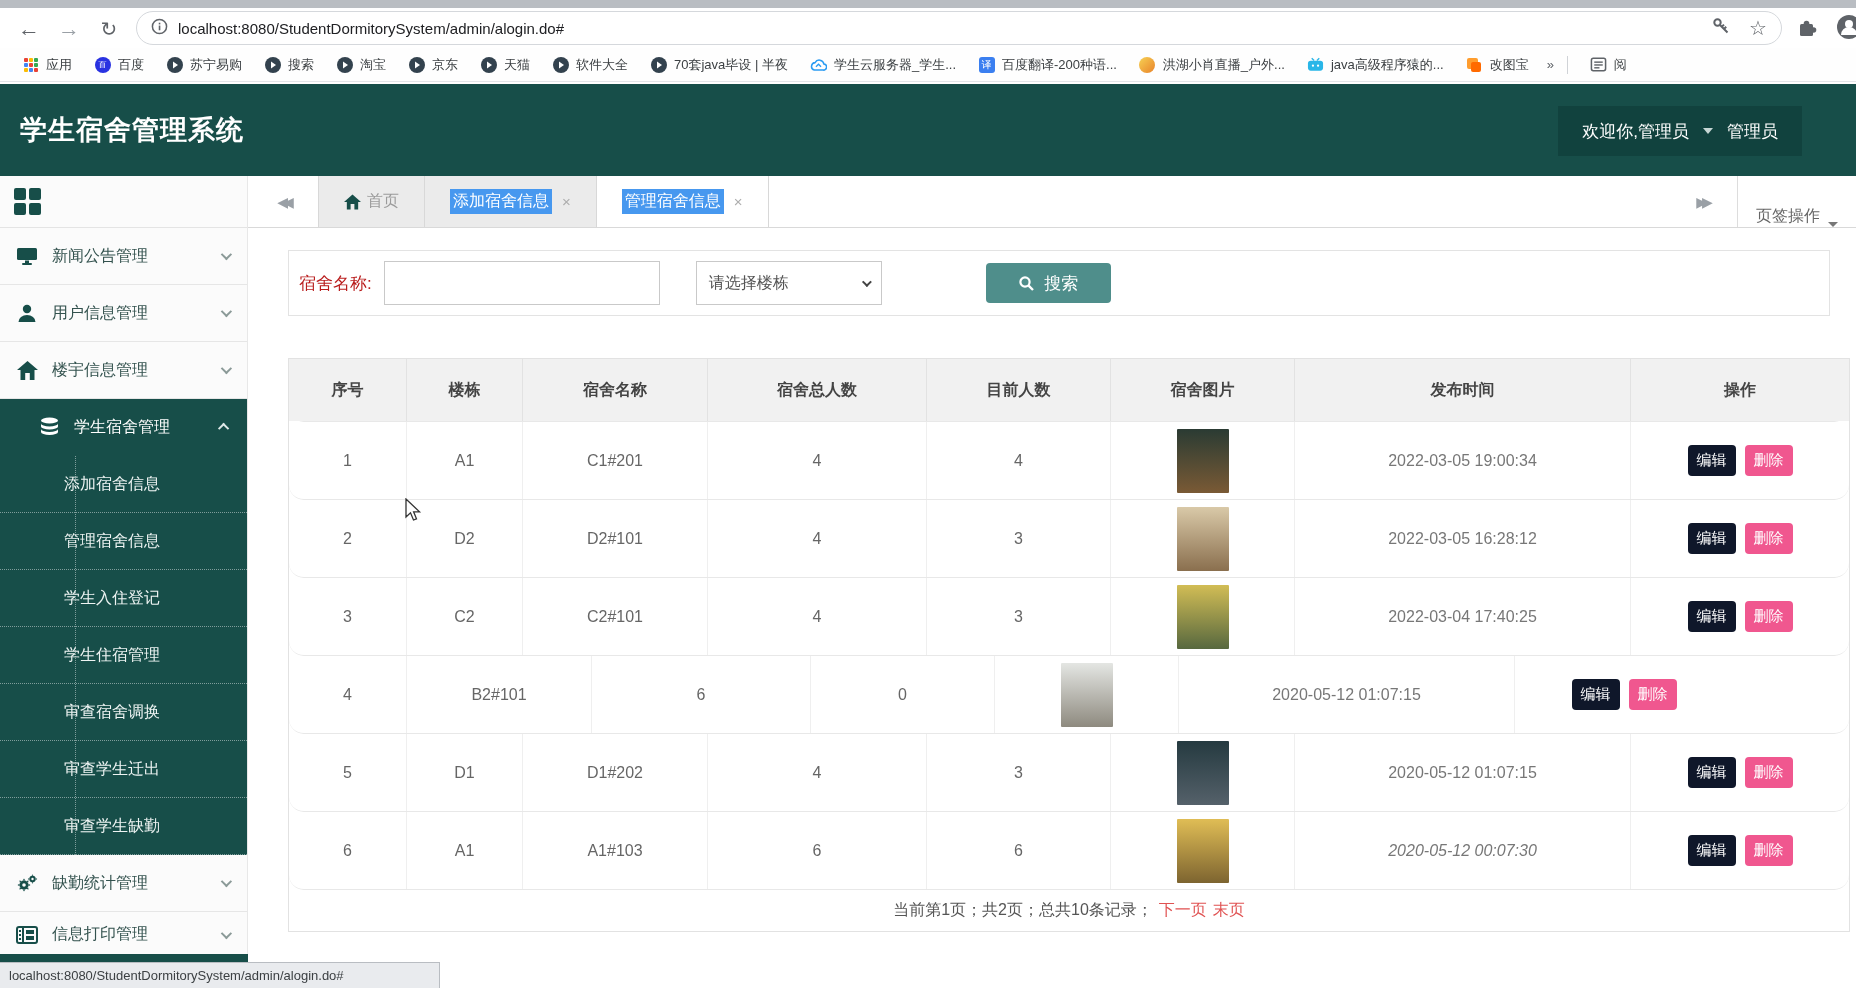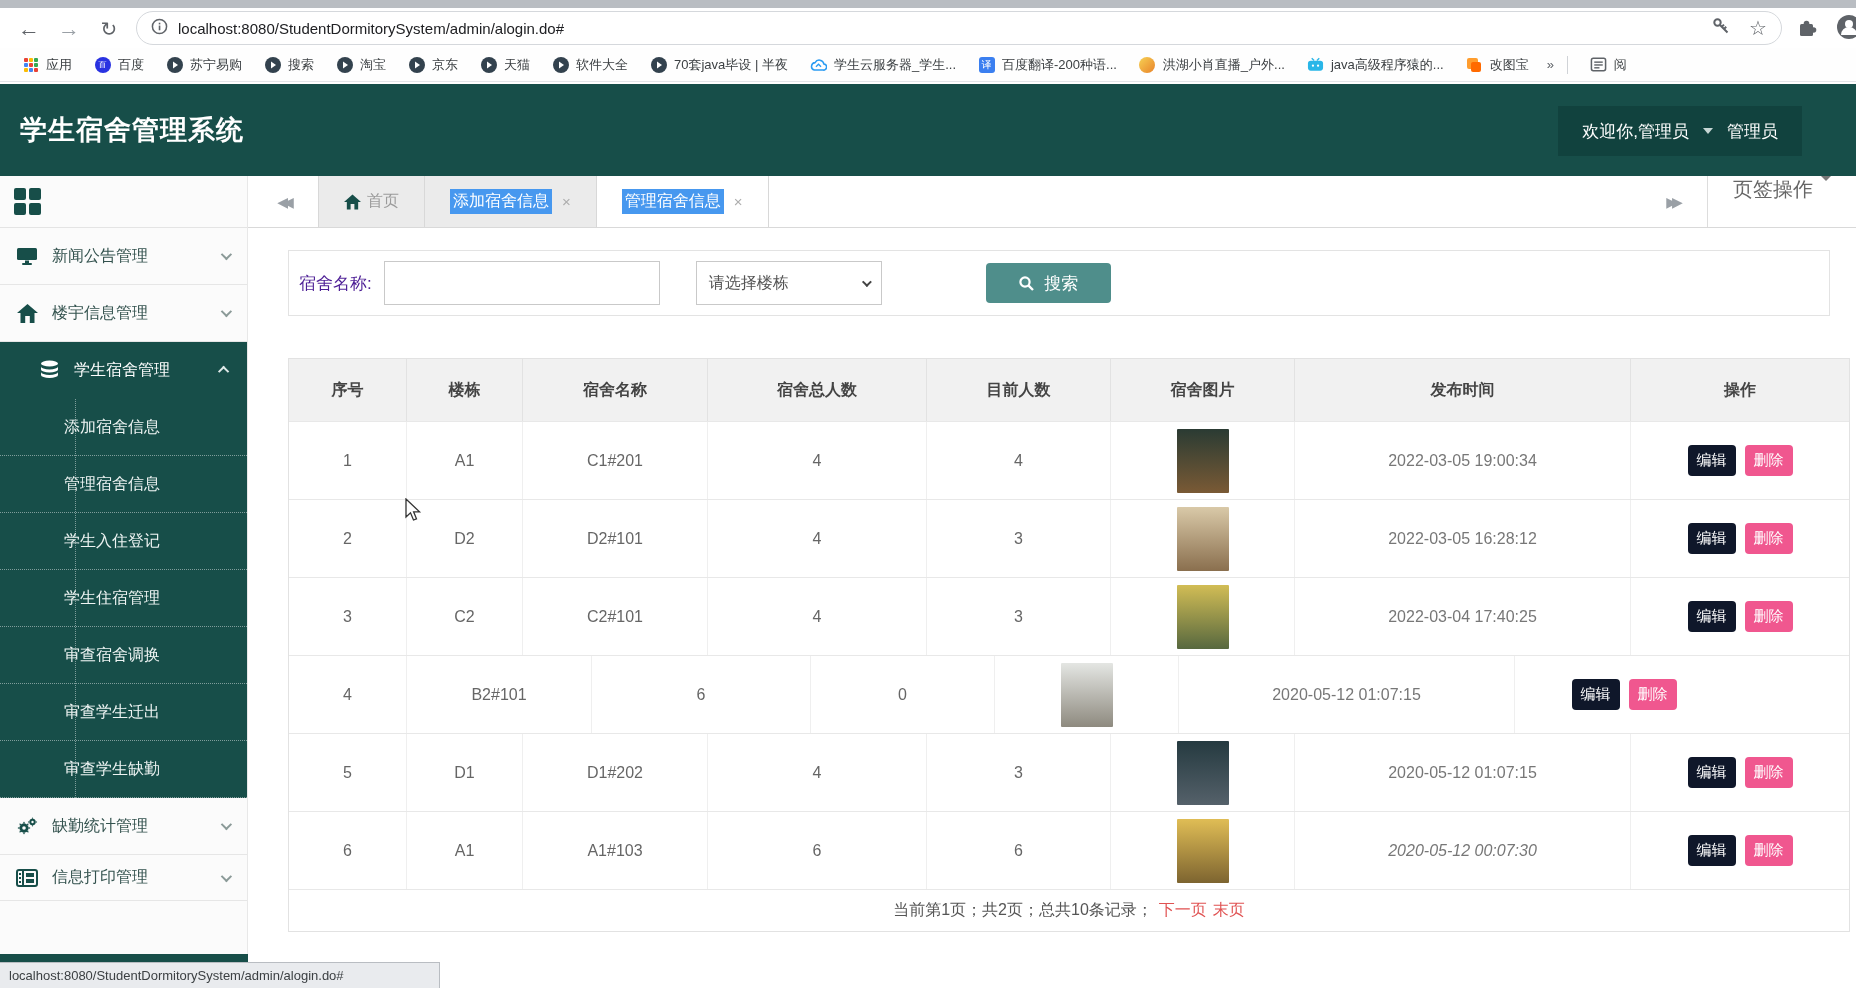--- a/index.html
+++ b/index.html
@@ -56,34 +56,34 @@
   .tabbar { position:absolute; left:248px; top:176px; width:1608px; height:52px; background:#fff; border-bottom:1px solid #d9d9d9; display:flex; align-items:stretch; }
   .tab-scroll { width:70px; display:flex; align-items:center; justify-content:center; color:#9aa0a6; font-size:14px; letter-spacing:-5px; cursor:pointer; }
   .tab { display:flex; align-items:center; padding:0 25px; border-right:1px solid #d8d8d8; font-size:16px; cursor:pointer; gap:6px; }
   .tab.first { border-left:1px solid #d8d8d8; }
   .tab.home { background:#ebebeb; color:#9b9b9b; }
   .tab.gray { background:#ebebeb; }
   .tab.white { background:#fff; }
   .tab .hl { background:#4798ef; color:#fff; padding:2px 3px; }
   .tab .x { color:#adadad; font-size:15px; margin-left:4px; }
   .tab-right { margin-left:auto; display:flex; align-items:center; }
-  .tab-ops { display:flex; align-items:flex-start; gap:8px; color:#666; font-size:20px; padding:0 25px; border-left:1px solid #ddd; height:100%; cursor:pointer; }
+  .tab-ops { display:flex; align-items:flex-end; gap:8px; color:#666; font-size:16px; padding:0 18px; border-left:1px solid #ddd; height:100%; cursor:pointer; }
   .tab-ops .caret-down { color:#777; border-top-width:5px; }
 
   
   .content { position:absolute; left:248px; top:228px; width:1608px; height:760px; background:#fff; }
   .search-panel { position:absolute; left:40px; top:22px; width:1542px; height:66px; border:1px solid #e3e3e3; display:flex; align-items:center; }
-  .search-label { margin-left:10px; font-size:17px; color:#4c1d95; }
+  .search-label { margin-left:10px; font-size:17px; color:#b91c1c; }
   .search-input { margin-left:12px; width:276px; height:44px; border:1px solid #c9c9c9; background:#fff; font-size:16px; padding:0 8px; outline:none; }
   .building-select { margin-left:36px; width:186px; height:44px; border:1px solid #c9c9c9; display:flex; align-items:center; justify-content:space-between; padding:0 12px; font-size:16px; color:#555; cursor:pointer; }
   .building-select .chev { color:#444; width:7px; height:7px; }
   .search-btn { margin-left:104px; width:125px; height:40px; background:#4f8e8b; border-radius:4px; color:#fff; font-size:17px; display:flex; align-items:center; justify-content:center; gap:9px; cursor:pointer; }
 
   .dorm-table { position:absolute; left:40px; top:130px; width:1562px; border:1px solid #e2e2e2; border-bottom:none; }
-  .trow { display:flex; border-bottom:1px solid #e8e8e8; }
+  .trow { display:flex; border-bottom:1px solid #e8e8e8;border-radius:15px; }
   .thead .tcell { background:#f1f1f1; font-weight:bold; color:#444; height:62px; border-right:1px solid #e2e2e2; }
   .tcell { display:flex; align-items:center; justify-content:center; font-size:16px; color:#666; height:77px; border-right:1px solid #efefef; flex:0 0 auto; }
   .tcell:last-child { border-right:none; }
   .c0{width:118px}.c1{width:116px}.c2{width:185px}.c3{width:219px}.c4{width:184px}.c5{width:184px}.c6{width:336px}.c7{width:218px}
   .thumb { width:52px; height:64px; border-radius:1px; }
   .btn { width:48px; height:31px; border-radius:4px; color:#fff; font-size:15px; display:inline-flex; align-items:center; justify-content:center; cursor:pointer; }
   .btn.edit { background:#0f172a; margin-right:9px; }
   .btn.del  { background:#f0578f; }
   .pag-row { display:flex; align-items:center; justify-content:center; height:42px; border-bottom:1px solid #e2e2e2; font-size:16px; color:#555; gap:6px; }
   .pag-link { color:#e05252; cursor:pointer; }
@@ -308,20 +308,30 @@
               <rect x="1" y="2" width="20" height="12" rx="1.5" fill="currentColor"></rect>
               <rect x="9" y="14.5" width="4" height="2.5" fill="currentColor"></rect>
               <rect x="6" y="17" width="10" height="2" rx="1" fill="currentColor"></rect>
             </svg>
           </span>
           <span class="lab">新闻公告管理</span>
           <span class="chev down"></span>
         </div>
         <div class="side-item">
           <span class="ic">
+            <svg width="20" height="20" viewBox="0 0 20 20">
+              <circle cx="10" cy="6" r="4.2" fill="currentColor"></circle>
+              <path d="M1.5 19 a8.5 7 0 0 1 17 0 Z" fill="currentColor"></path>
+            </svg>
+          </span>
+          <span class="lab">用户信息管理</span>
+          <span class="chev down"></span>
+        </div>
+        <div class="side-item">
+          <span class="ic">
             <svg width="21" height="19" viewBox="0 0 21 19">
               <path d="M10.5 0 L21 9 L17.5 9 L17.5 19 L12.8 19 L12.8 12 L8.2 12 L8.2 19 L3.5 19 L3.5 9 L0 9 Z" fill="currentColor"></path>
             </svg>
           </span>
           <span class="lab">楼宇信息管理</span>
           <span class="chev down"></span>
         </div>
       </div>
     <div id="side-active">
         <div class="side-item active">

